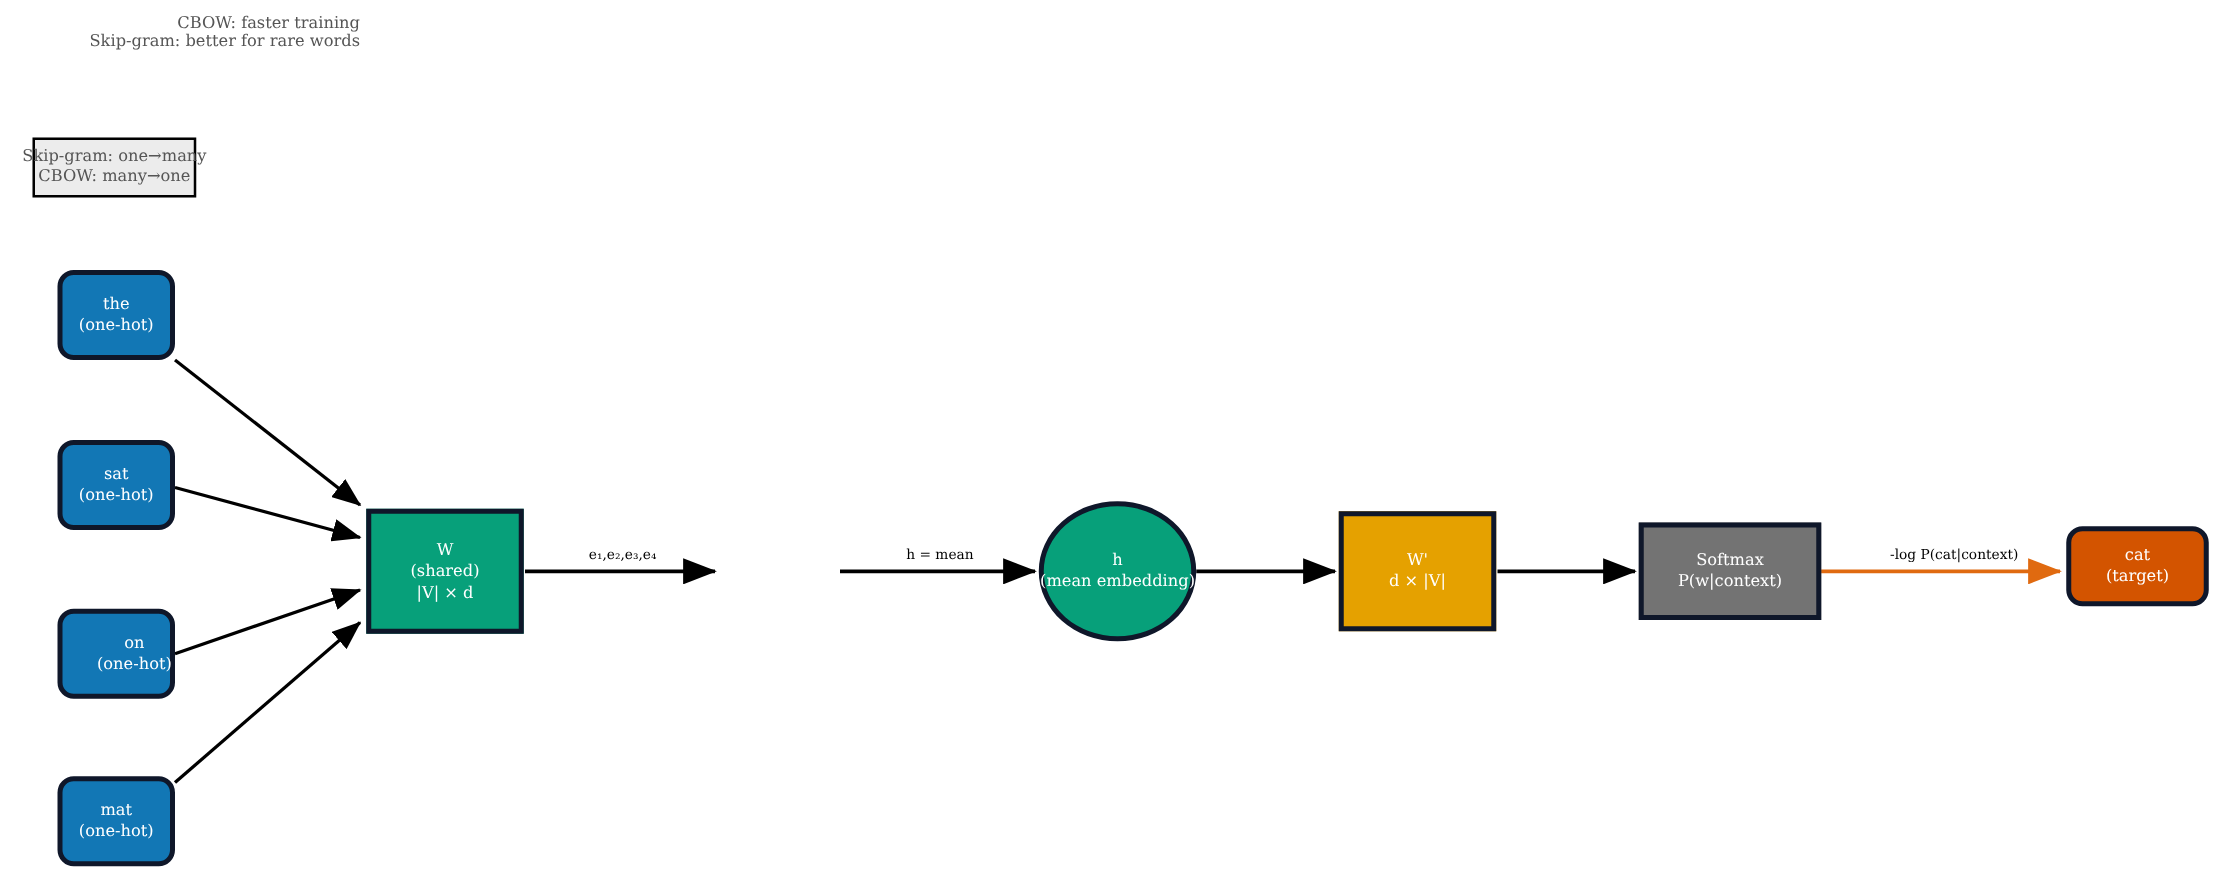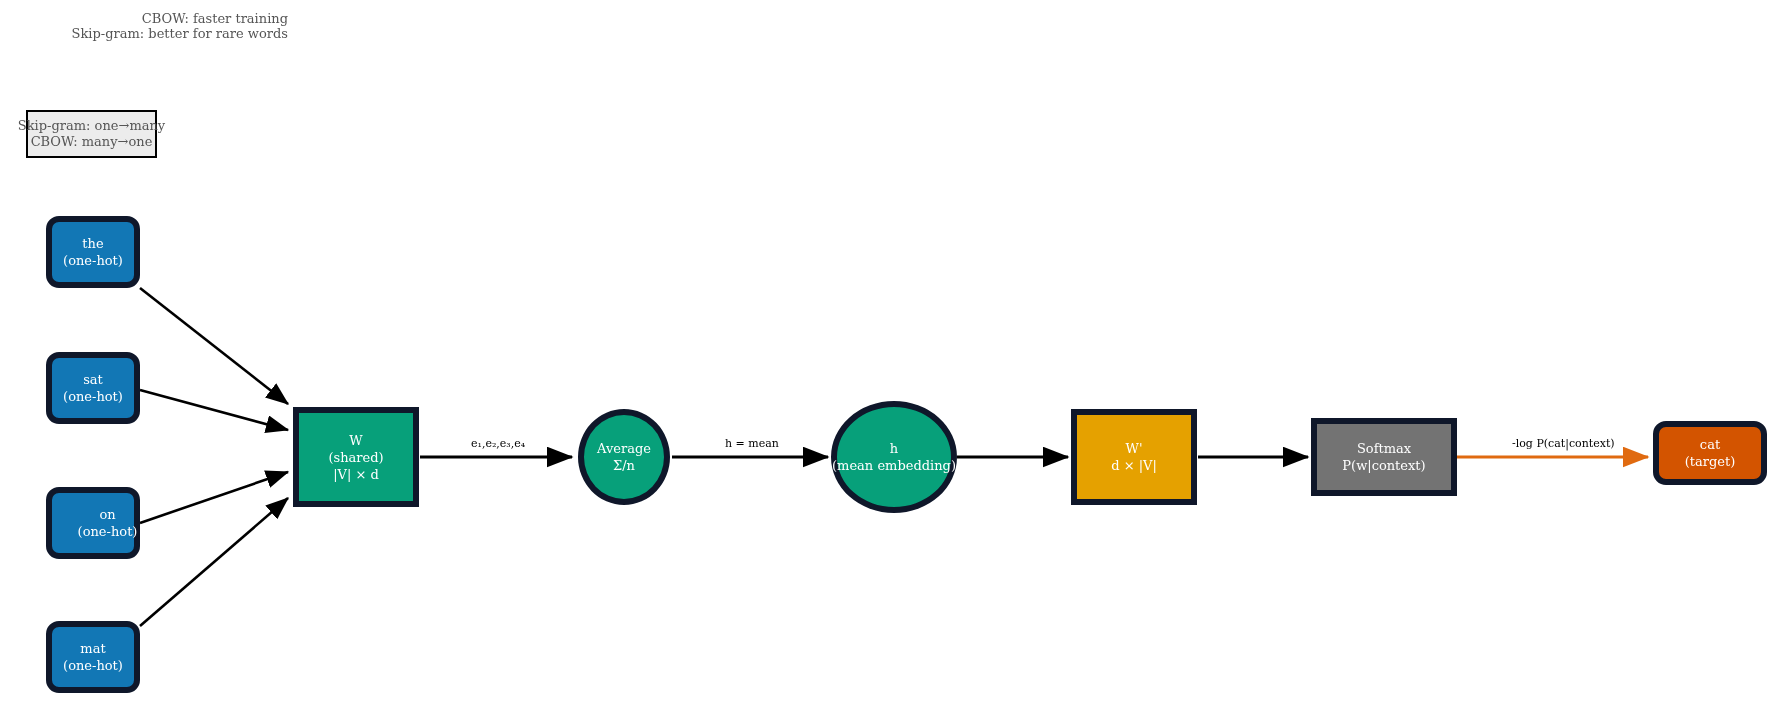--- a/index.html
+++ b/index.html
@@ -53,21 +53,21 @@
   }
   .node {
     position: absolute;
     box-sizing: border-box;
     display: flex;
     flex-direction: column;
     align-items: center;
     justify-content: center;
     text-align: center;
     color: #ffffff;
-    border: 6px solid #0f172a;
+    border: 4px solid #0f172a;
     line-height: 17px;
     font-size: 13px;
     white-space: pre;
   }
   .node .l1 { display: block; }
   .node .l2 { display: block; }
   .node .l3 { display: block; }
 
   .n-input {
     width: 94px;
@@ -184,24 +184,20 @@
     <span class="l1">mat</span>
     <span class="l2">(one-hot)</span>
   </div>
 
   <div class="node n-w" style="left:293px; top:407px;">
     <span class="l1">W</span>
     <span class="l2">(shared)</span>
     <span class="l3">|V| × d</span>
   </div>
 
-  <div class="node n-ellipse n-avg" style="left:578px; top:409px;">
-    <span class="l1">Average</span>
-    <span class="l2">Σ/n</span>
-  </div>
 
   <div class="node n-ellipse n-h" style="left:831px; top:401px;">
     <span class="l1">h</span>
     <span class="l2">(mean embedding)</span>
   </div>
 
   <div class="node n-wprime" style="left:1071px; top:409px;">
     <span class="l1">W'</span>
     <span class="l2">d × |V|</span>
   </div>

